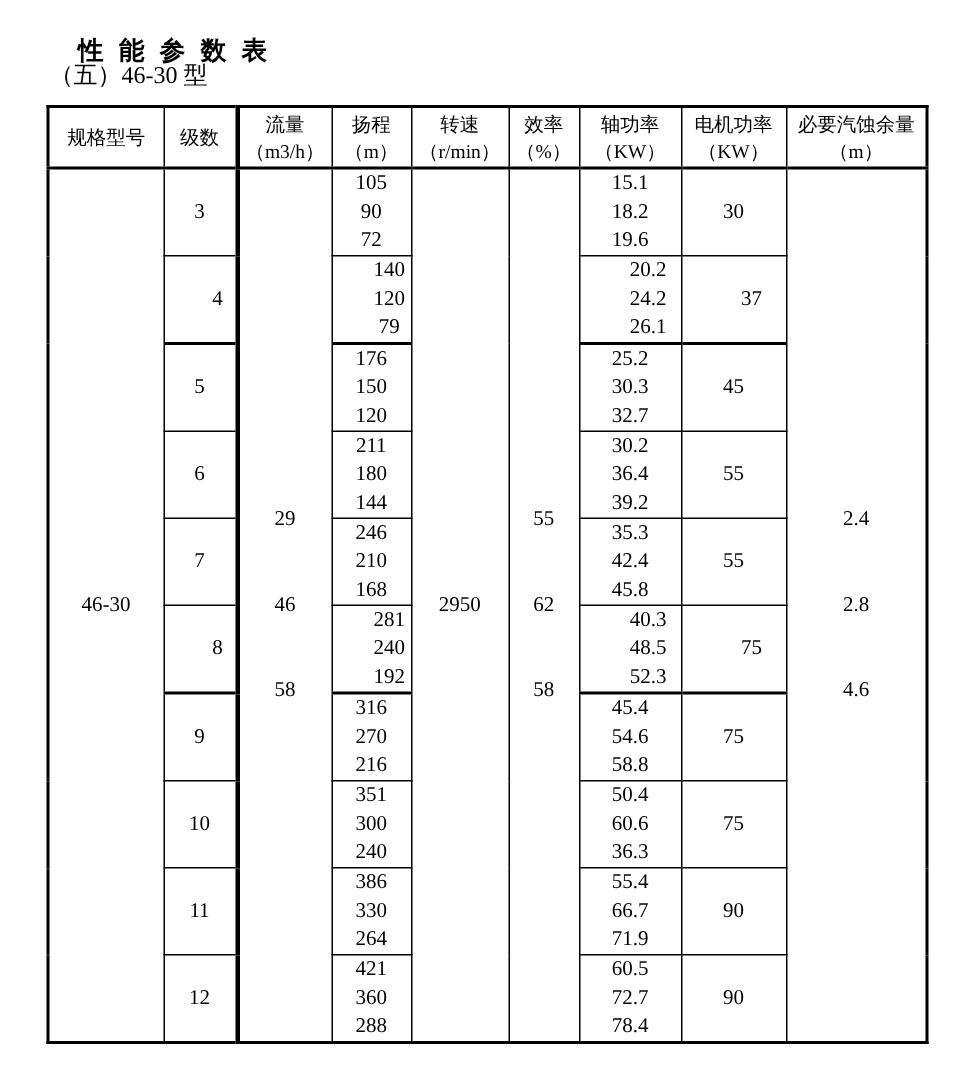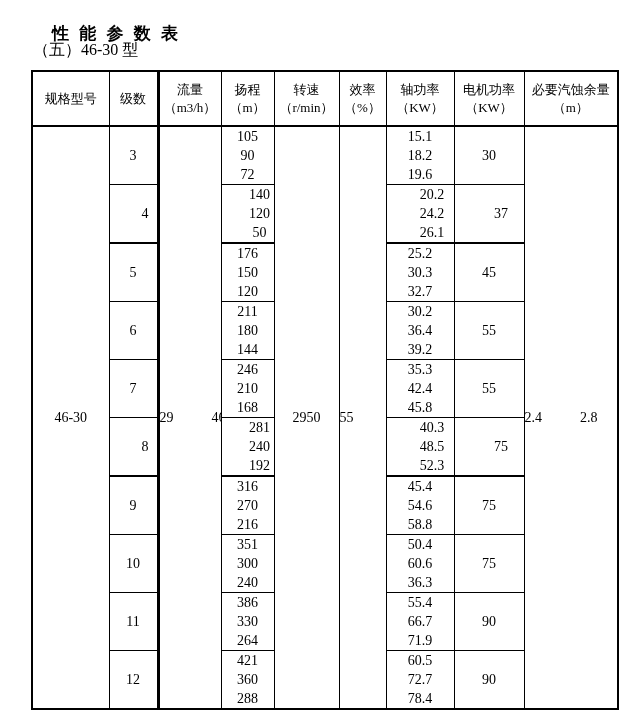--- a/index.html
+++ b/index.html
@@ -19,29 +19,29 @@
   table.perf {
     position:absolute; left:31px; top:70px;
     width:586px; table-layout:fixed; border-collapse:collapse;
     border:2px solid #000;
   }
   .perf th, .perf td {
     border:1px solid #000; padding:0; margin:0;
     text-align:center; vertical-align:middle; font-weight:normal;
     overflow:hidden;
   }
-  .perf thead tr { height:55px;padding-left:24px; }
+  .perf thead tr { height:41px;padding-left:24px; }
   .perf thead th { border-bottom:2px solid #000; font-size:13px; line-height:18px; }
   .perf tbody tr { height:57px; }
   .perf tbody td { font-size:14px;margin-left:20px; }
   .hlines { display:flex; flex-direction:column; align-items:center; justify-content:center; }
   .hlines span { display:block; }
   .lines { display:flex; flex-direction:column; align-items:center; line-height:19px; }
   .lines span { display:block; height:19px; }
-  .stack { display:flex; flex-direction:row; align-items:center; gap:38px; line-height:19px; }
+  .stack { display:flex; flex-direction:column; align-items:center; gap:38px; line-height:19px; }
   .h-stage, .c-stage { border-right:3px solid #000 !important; }
   tr.group-end td { border-bottom:2px solid #000;padding-left:24px; }
 </style>
 </head>
 <body>
 
 <div>
   <h1 class="doc-title">性 能 参 数 表</h1>
   <h2 class="doc-subtitle">（五）46-30 型</h2>
 
@@ -154,21 +154,21 @@
               <span>4.6</span>
             </div>
           </td>
       </tr>
       <tr class="group-end">
         <td class="c-stage">4</td>
         <td>
             <div class="lines">
               <span>140</span>
               <span>120</span>
-              <span>50</span>
+              <span>79</span>
             </div>
           </td>
         <td>
             <div class="lines">
               <span>20.2</span>
               <span>24.2</span>
               <span>26.1</span>
             </div>
           </td>
         <td>37</td>

